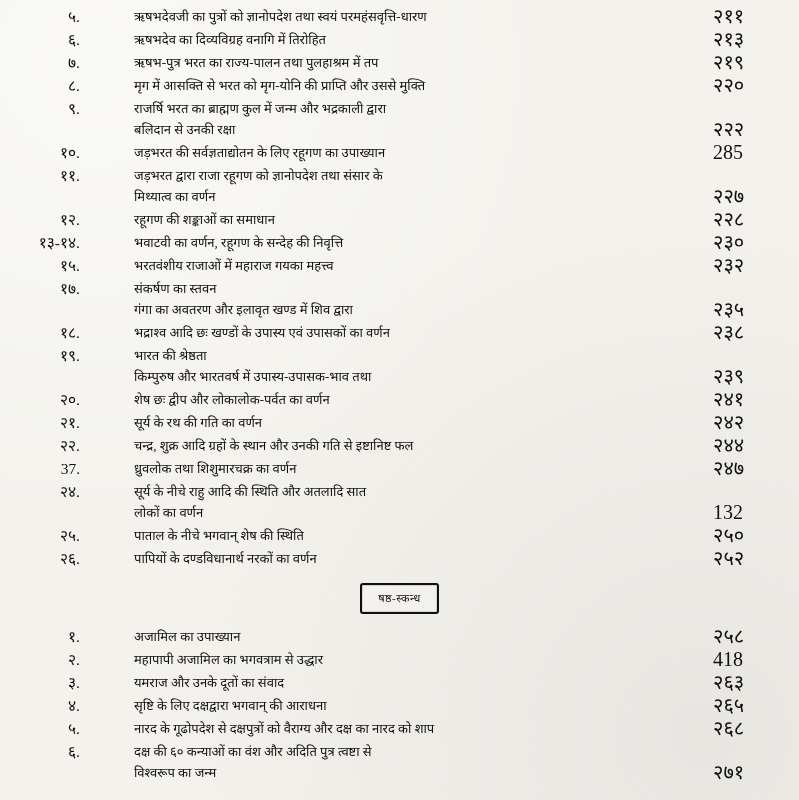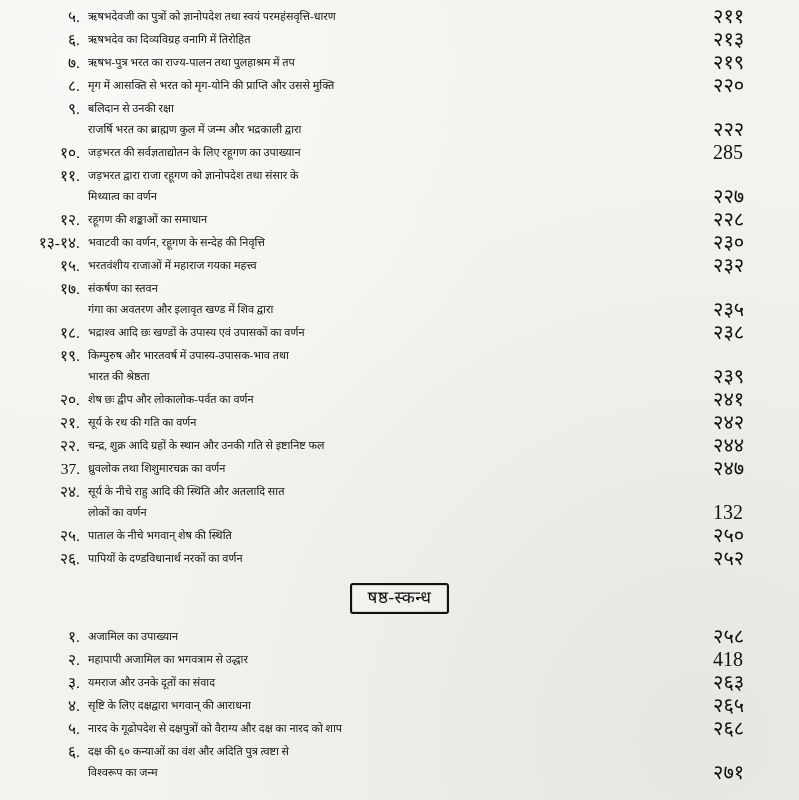--- a/index.html
+++ b/index.html
@@ -38,23 +38,24 @@
     width: 46px;
     flex: 0 0 46px;
     text-align: right;
     padding-right: 8px;
     font-size: 15.5px;
     line-height: 21px;
     white-space: nowrap;
   }
   .txt {
     flex: 1 1 auto;
-    font-size: 11px;
+    font-size: 13px;
     line-height: 21px;
     padding-right: 10px;
+    margin-left: 46px;
   }
   .txt .l2 {
     display: block;
   }
   .pg {
     width: 52px;
     flex: 0 0 52px;
     text-align: left;
     font-size: 20px;
     line-height: 21px;
@@ -68,21 +69,21 @@
   }
   .skandha-wrap {
     display: flex;
     justify-content: center;
     margin: 14px 0 12px 0;
   }
   .skandha {
     border: 2px solid #111;
     border-radius: 3px;
     padding: 3px 16px 4px 16px;
-    font-size: 17px;
+    font-size: 11px;
     line-height: 20px;
     letter-spacing: 0.5px;
     background: rgba(255,255,255,0.25);
     box-shadow: 0 0 0 1px rgba(0,0,0,0.12) inset;
   }
 </style>
 </head>
 <body>
 
 <div class="page">
@@ -116,22 +117,22 @@
       <div class="num">८.</div>
       <div class="txt">
           <span class="l2">मृग में आसक्ति से भरत को मृग-योनि की प्राप्ति और उससे मुक्ति</span>
         </div>
       <div class="pg">२२०</div>
     </div>
 
     <div class="entry two-line">
       <div class="num">९.</div>
       <div class="txt">
+        <span class="l2">राजर्षि भरत का ब्राह्मण कुल में जन्म और भद्रकाली द्वारा</span>
         <span class="l2">बलिदान से उनकी रक्षा</span>
-        <span class="l2">राजर्षि भरत का ब्राह्मण कुल में जन्म और भद्रकाली द्वारा</span>
       </div>
       <div class="pg second-line">२२२</div>
     </div>
 
     <div class="entry">
       <div class="num">१०.</div>
       <div class="txt">
           <span class="l2">जड़भरत की सर्वज्ञताद्योतन के लिए रहूगण का उपाख्यान</span>
         </div>
       <div class="pg">285</div>
@@ -184,22 +185,22 @@
       <div class="num">१८.</div>
       <div class="txt">
           <span class="l2">भद्राश्व आदि छः खण्डों के उपास्य एवं उपासकों का वर्णन</span>
         </div>
       <div class="pg">२३८</div>
     </div>
 
     <div class="entry two-line">
       <div class="num">१९.</div>
       <div class="txt">
+        <span class="l2">भारत की श्रेष्ठता</span>
         <span class="l2">किम्पुरुष और भारतवर्ष में उपास्य-उपासक-भाव तथा</span>
-        <span class="l2">भारत की श्रेष्ठता</span>
       </div>
       <div class="pg second-line">२३९</div>
     </div>
 
     <div class="entry">
       <div class="num">२०.</div>
       <div class="txt">
           <span class="l2">शेष छः द्वीप और लोकालोक-पर्वत का वर्णन</span>
         </div>
       <div class="pg">२४१</div>

